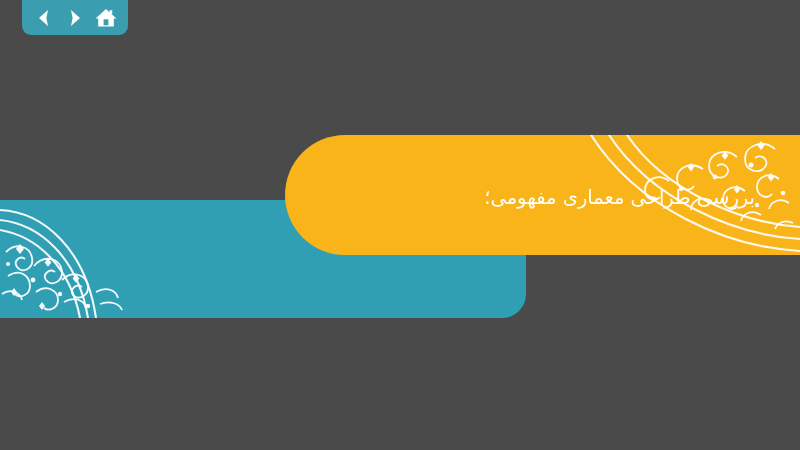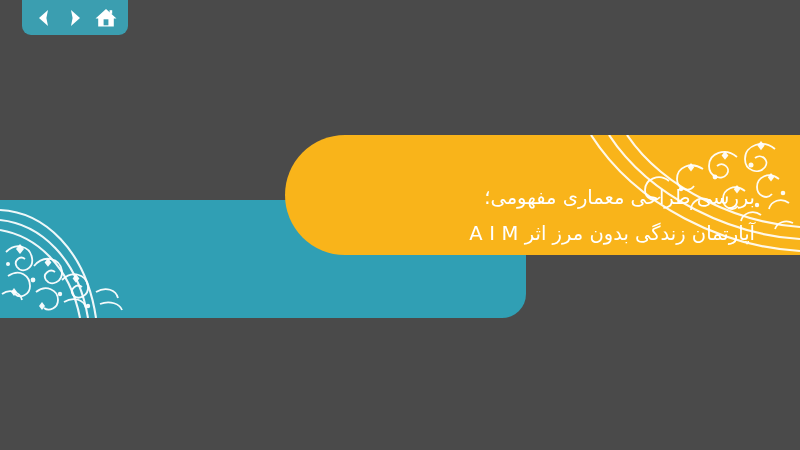--- a/index.html
+++ b/index.html
@@ -210,16 +210,15 @@
           <circle cx="218" cy="58" r="2.3"></circle>
           <circle cx="192" cy="70" r="2.2"></circle>
           <circle cx="116" cy="54" r="2.2"></circle>
         </g>
       </svg>
     </div>
   </div>
 
   <div id="title-block">
     <div class="title-line">بررسی طراحی معماری مفهومی؛</div>
-    <div class="title-line">آپارتمان زندگی بدون مرز اثر A I M</div>
   </div>
 
 </div>
 
 </body></html>

